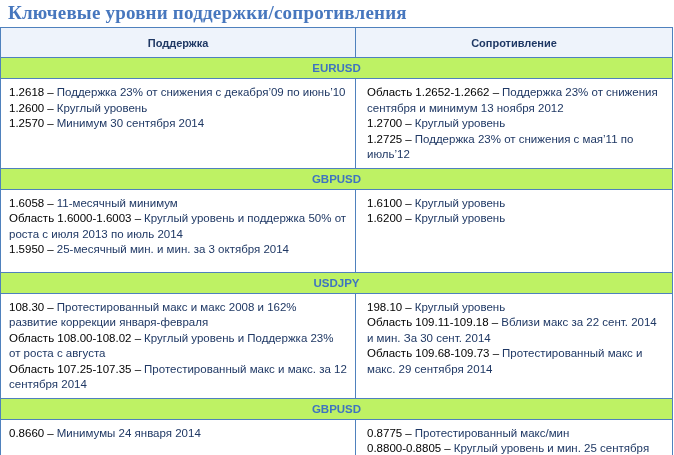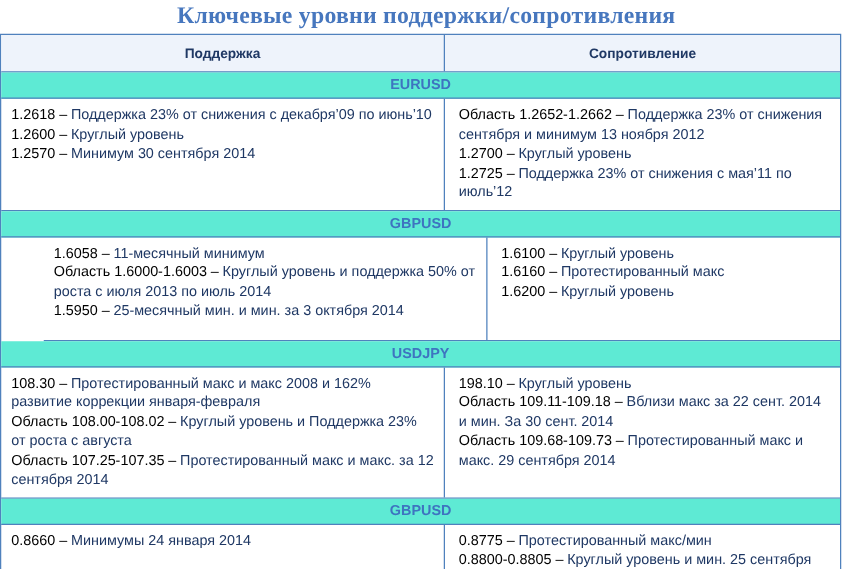--- a/index.html
+++ b/index.html
@@ -9,21 +9,20 @@
     font-family: "Liberation Sans", sans-serif;
   }
   .page { width: 674px; }
   h1.title {
     font-family: "Liberation Serif", serif;
     font-size: 19px;
     font-weight: bold;
     color: #4777BE;
     padding: 2px 0 3px 8px;
     letter-spacing: 0.2px;
-    text-align: center;
   }
   .levels-table {
     width: 673px;
     border: 1px solid #4F81BD;
     background: #ffffff;
   }
   .grid-row {
     display: grid;
     grid-template-columns: 355px 1fr;
   }
@@ -40,39 +39,39 @@
     font-weight: bold;
     color: #1F3864;
   }
   .hcell.first { border-right: 1px solid #4F81BD; }
   .band {
     min-height: 21px;
     display: flex;
     align-items: center;
     justify-content: center;
     border-bottom: 1px solid #4F81BD;
-    background: #5eead4;
+    background: #bef264;
   }
   .band span {
     font-size: 11.5px;
     font-weight: bold;
     color: #3E74C0;
   }
   .content-row { border-bottom: 1px solid #4F81BD; }
   .content-row.last { border-bottom: none; }
   .cell {
     padding: 6px 8px 5px 8px;
     font-size: 11.5px;
     line-height: 15.5px;
     color: #1F3864;
   }
   .cell.support { border-right: 1px solid #4F81BD; }
   .cell.resistance { padding-left: 11px; }
   .row-eurusd { min-height: 77px; }
-  .row-gbpusd { min-height: 83px; margin-left: 34px; }
+  .row-gbpusd { min-height: 83px; }
   .row-usdjpy { min-height: 94px; }
   .row-audusd { min-height: 57px; }
   .val {
     font-weight: normal;
     color: #000000;
     margin-right: 3px;
   }
 </style>
 </head>
 <body>
@@ -107,21 +106,20 @@
       <span>GBPUSD</span>
     </div>
     <div class="grid-row content-row row-gbpusd">
       <div class="cell support">
         <div class="line"><span class="val">1.6058 –</span><span class="desc">11-месячный минимум</span></div>
         <div class="line"><span class="val">Область 1.6000-1.6003 –</span><span class="desc">Круглый уровень и поддержка 50% от роста с июля 2013 по июль 2014</span></div>
         <div class="line"><span class="val">1.5950 –</span><span class="desc">25-месячный мин. и мин. за 3 октября 2014</span></div>
       </div>
       <div class="cell resistance">
         <div class="line"><span class="val">1.6100 –</span><span class="desc">Круглый уровень</span></div>
-        <div class="line"><span class="val">1.6160 –</span><span class="desc">Протестированный макс</span></div>
         <div class="line"><span class="val">1.6200 –</span><span class="desc">Круглый уровень</span></div>
       </div>
     </div>
 
     <div class="band">
       <span>USDJPY</span>
     </div>
     <div class="grid-row content-row row-usdjpy">
       <div class="cell support">
         <div class="line"><span class="val">108.30 –</span><span class="desc">Протестированный макс и макс 2008 и 162% развитие коррекции января-февраля</span></div>

